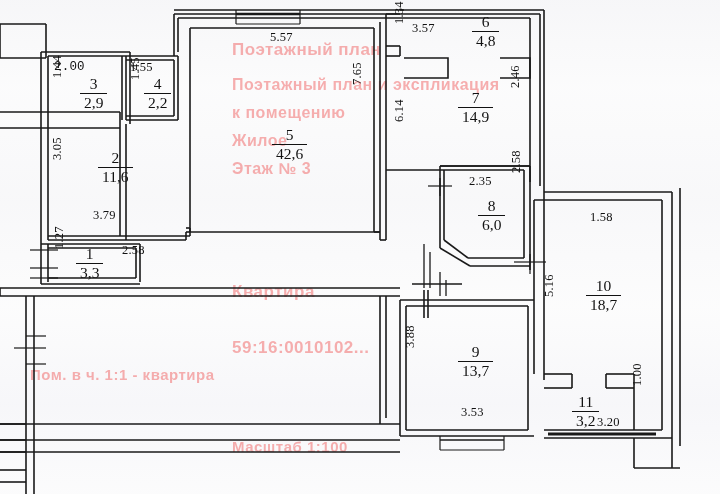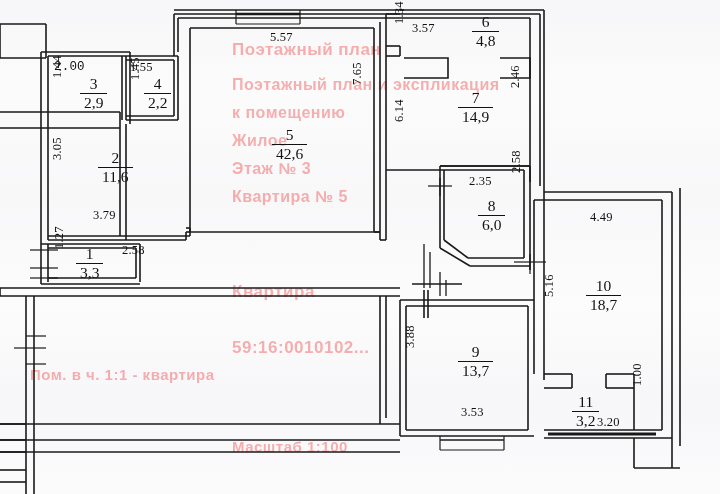--- a/index.html
+++ b/index.html
@@ -48,21 +48,20 @@
 <div id="plan">
 
   <div id="paper-texture"></div>
 
   <div id="watermark-layer">
       <div class="wm" style="left: 232px; top: 40px; font-size: 17px;">Поэтажный план</div>
       <div class="wm" style="left: 232px; top: 76px; font-size: 16px;">Поэтажный план и экспликация</div>
       <div class="wm" style="left: 232px; top: 104px; font-size: 16px;">к помещению</div>
       <div class="wm" style="left: 232px; top: 132px; font-size: 16px;">Жилое</div>
       <div class="wm" style="left: 232px; top: 160px; font-size: 16px;">Этаж № 3</div>
-      <div class="wm" style="left: 232px; top: 188px; font-size: 16px;">Квартира № 5</div>
       <div class="wm" style="left: 232px; top: 282px; font-size: 17px;">Квартира</div>
       <div class="wm" style="left: 232px; top: 338px; font-size: 17px;">59:16:0010102...</div>
       <div class="wm" style="left: 30px; top: 366px; font-size: 15px;">Пом. в ч. 1:1 - квартира</div>
       <div class="wm" style="left: 232px; top: 438px; font-size: 15px;">Масштаб 1:100</div>
     </div>
 
   <svg id="plan-svg" width="720" height="494" viewBox="0 0 720 494">
     <g fill="none" stroke="#1a1a1a" stroke-width="1.6" shape-rendering="geometricPrecision">
 
       <path d="M0 24 L46 24"></path>
@@ -309,21 +308,21 @@
       <div class="lbl dim" style="left: 122px; top: 243px;">2.58</div>
       <div class="lbl dim vert" style="left: 52px; top: 249px;">1.27</div>
       <div class="lbl dim" style="left: 270px; top: 30px;">5.57</div>
       <div class="lbl dim vert" style="left: 350px; top: 85px;">7.65</div>
       <div class="lbl dim vert" style="left: 392px; top: 24px;">1.34</div>
       <div class="lbl dim vert" style="left: 392px; top: 122px;">6.14</div>
       <div class="lbl dim" style="left: 412px; top: 21px;">3.57</div>
       <div class="lbl dim vert" style="left: 508px; top: 88px;">2.46</div>
       <div class="lbl dim" style="left: 469px; top: 174px;">2.35</div>
       <div class="lbl dim vert" style="left: 509px; top: 173px;">2.58</div>
-      <div class="lbl dim" style="left: 590px; top: 210px;">4.49</div>
+      <div class="lbl dim" style="left: 590px; top: 210px;">1.58</div>
       <div class="lbl dim vert" style="left: 542px; top: 297px;">5.16</div>
       <div class="lbl dim vert" style="left: 403px; top: 348px;">3.88</div>
       <div class="lbl dim" style="left: 461px; top: 405px;">3.53</div>
       <div class="lbl dim" style="left: 597px; top: 415px;">3.20</div>
       <div class="lbl dim vert" style="left: 630px; top: 386px;">1.00</div>
     </div>
 
 </div>
 
 </body></html>

